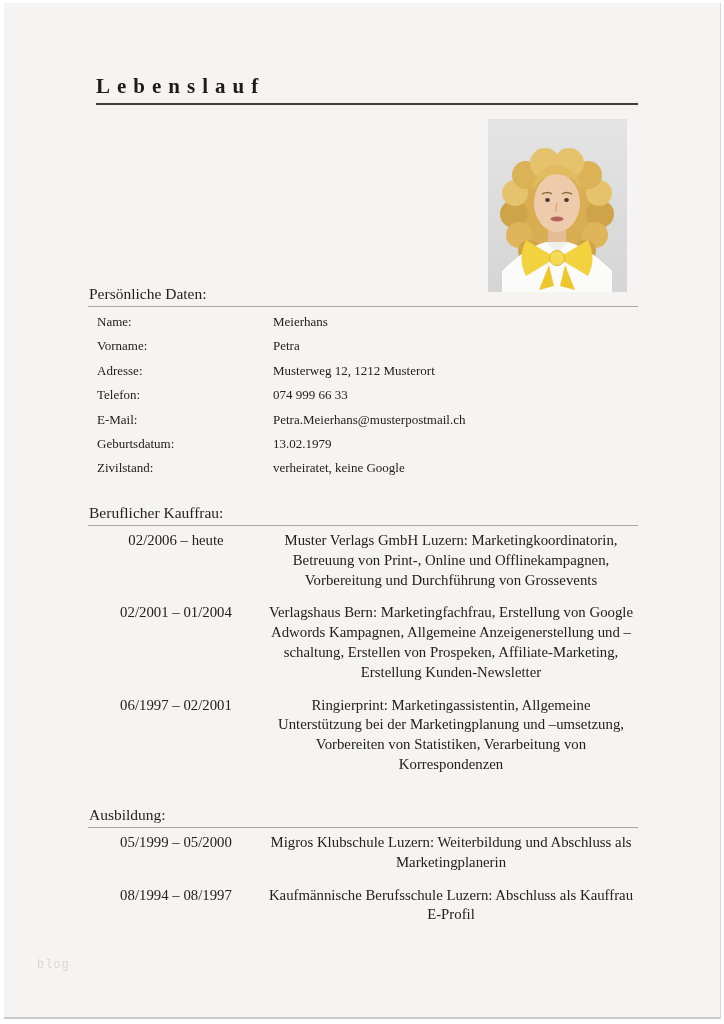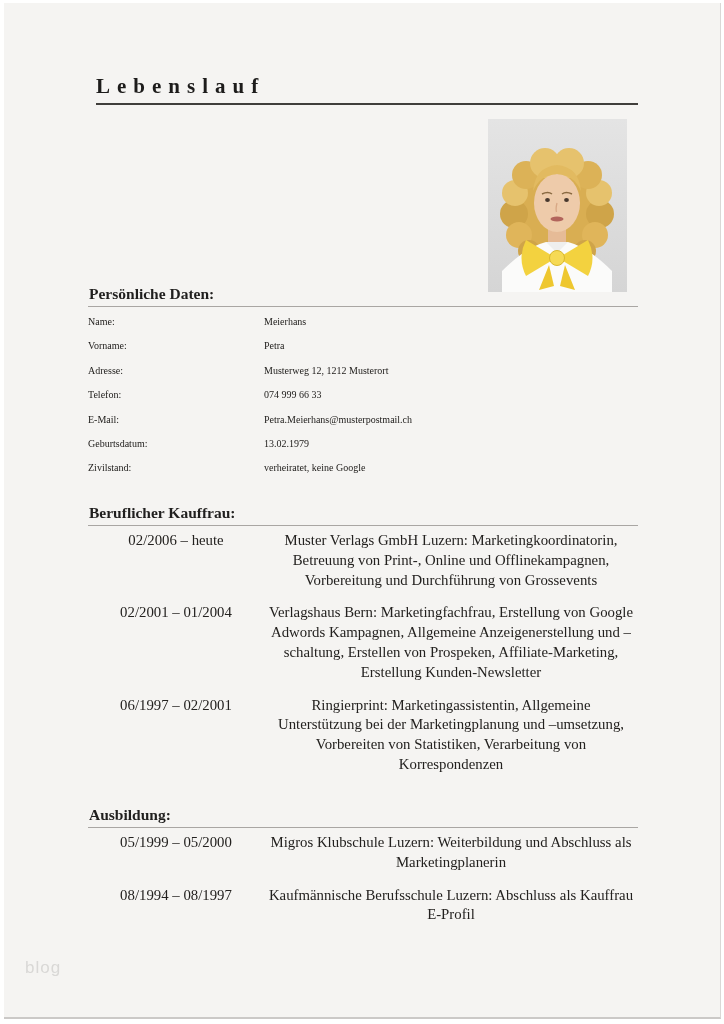--- a/index.html
+++ b/index.html
@@ -37,57 +37,58 @@
   }
   .photo svg { display: block; }
   .sec {
     position: absolute;
     left: 84px; right: 82px;
   }
   .sec h2 {
     margin: 0;
     font-size: 15.5px;
     line-height: 19px;
-    font-weight: 700;
+    font-weight: 400;
     color: #201f1e;
     border-bottom: 1px solid #a9a6a3;
     padding: 0 0 3px 1px;
   }
   .sec-personal  { top: 281px; }
   .sec-career    { top: 500px; }
   .sec-education { top: 802px; }
 
   .rows { padding-top: 3px; }
   .prow {
     display: flex;
-    font-size: 10px;
+    font-size: 13px;
     line-height: 24.4px;
+    margin-left: 9px;
   }
   .lbl { flex: 0 0 176px; width: 176px; }
   .val { flex: 1; }
 
   .entries {
     padding-top: 5px;
     display: flex;
     flex-direction: column;
     gap: 13px;
     text-align: center;
   }
   .entry {
     display: flex;
     font-size: 14.8px;
     line-height: 19.8px;
   }
   .entry .val { white-space: pre-line; }
 
   .watermark {
     position: absolute;
-    left: 21px; top: 955px;
-    font-family: Liberation Sans, sans-serif;
-    font-size: 17px;
+    left: 33px; top: 955px;
+    font-family: Liberation Mono, monospace;
+    font-size: 12px;
     color: #d9d8d6;
     letter-spacing: 1px;
   }
 </style>
 </head>
 <body>
 
 <div class="page">
 
   <div class="doc-title">Lebenslauf</div>

